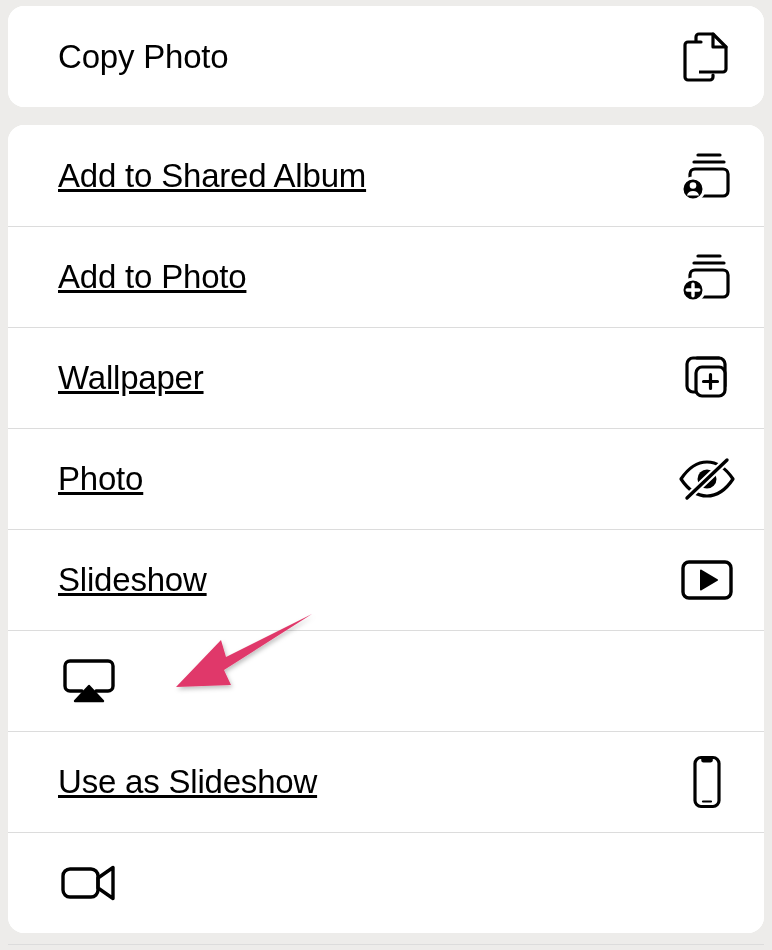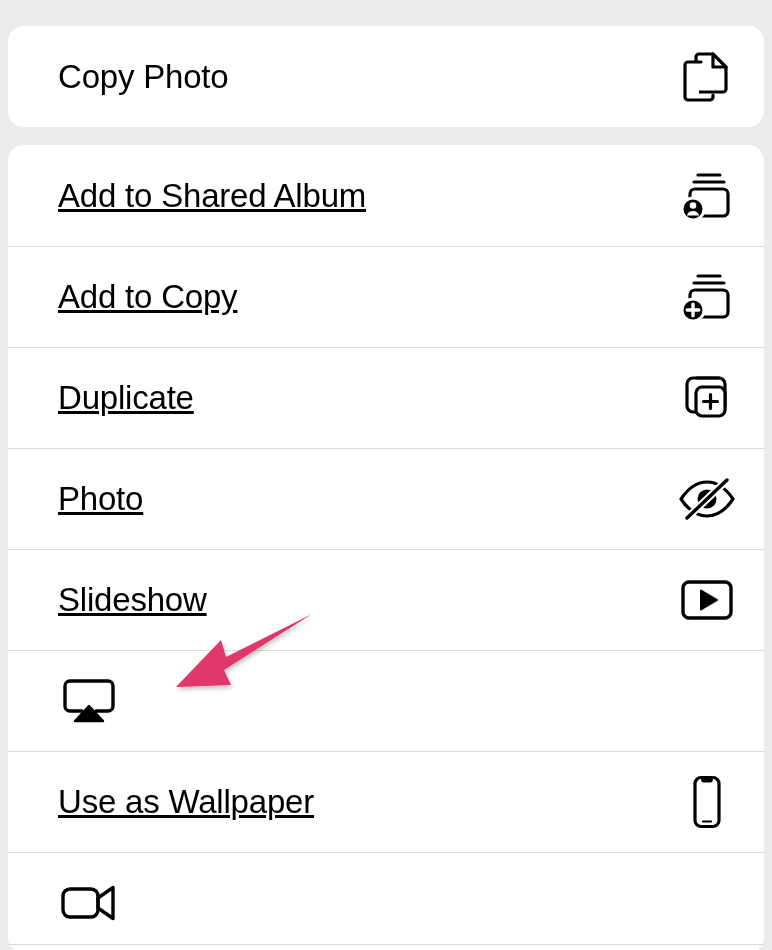--- a/index.html
+++ b/index.html
@@ -14,21 +14,21 @@
     font-family: "Liberation Sans", sans-serif;
     overflow: hidden;
     -webkit-font-smoothing: antialiased;
   }
 
   .sheet {
     position: relative;
     width: 772px;
     height: 950px;
     box-sizing: border-box;
-    padding: 26px 8px 0 8px;
+    padding: 6px 8px 0 8px;
   }
 
   .card {
     background: #ffffff;
     border-radius: 16px;
     overflow: hidden;
     width: 100%;
     box-sizing: border-box;
   }
 
@@ -132,34 +132,34 @@
           <path d="M14 12 h30"></path>
           <rect x="10" y="19" width="38" height="27" rx="5"></rect>
           <circle cx="13" cy="39" r="11" fill="#000" stroke="#fff" stroke-width="3"></circle>
           <circle cx="13" cy="35.5" r="3.3" fill="#fff" stroke="none"></circle>
           <path d="M6.8 45.4 a6.6 6.6 0 0 1 12.4 0" fill="#fff" stroke="none"></path>
         </svg>
       </span>
     </div>
 
     <div class="menu-row">
-      <span class="row-label">Add to Copy</span>
+      <span class="row-label">Add to Photo</span>
       <span class="row-icon">
         <svg width="54" height="52" viewBox="0 0 54 52" fill="none" stroke="#000" stroke-width="3.2" stroke-linecap="round" stroke-linejoin="round">
           <path d="M18 5 h22"></path>
           <path d="M14 12 h30"></path>
           <rect x="10" y="19" width="38" height="27" rx="5"></rect>
           <circle cx="13" cy="39" r="11" fill="#000" stroke="#fff" stroke-width="3"></circle>
           <path d="M13 33.2 v11.6 M7.2 39 h11.6" stroke="#fff" stroke-width="3.4"></path>
         </svg>
       </span>
     </div>
 
     <div class="menu-row">
-      <span class="row-label">Duplicate</span>
+      <span class="row-label">Wallpaper</span>
       <span class="row-icon">
         <svg width="50" height="50" viewBox="0 0 50 50" fill="none" stroke="#000" stroke-width="3.2" stroke-linecap="round" stroke-linejoin="round">
           <path d="M15 5 h22 a6 6 0 0 1 6 6 v22"></path>
           <rect x="14" y="14" width="29" height="29" rx="6" fill="#fff" stroke="none"></rect>
           <path d="M5 11 a6 6 0 0 1 6 -6 h26 a6 6 0 0 1 6 6 v26 a6 6 0 0 1 -6 6 h-26 a6 6 0 0 1 -6 -6 z" stroke="none" fill="none"></path>
           <path d="M37 5 h-26 a6 6 0 0 0 -6 6 v22 a6 6 0 0 0 6 6 h3"></path>
           <rect x="14" y="14" width="29" height="29" rx="6"></rect>
           <path d="M28.5 21.5 v14 M21.5 28.5 h14"></path>
         </svg>
       </span>
@@ -190,21 +190,21 @@
     <div class="menu-row">
       <span class="row-icon">
         <svg width="54" height="46" viewBox="0 0 54 46" fill="none" stroke="#000" stroke-width="3.4" stroke-linejoin="round" stroke-linecap="round">
           <path d="M20 33 h-12 a5 5 0 0 1 -5 -5 v-20 a5 5 0 0 1 5 -5 h38 a5 5 0 0 1 5 5 v20 a5 5 0 0 1 -5 5 h-12"></path>
           <path d="M27 28 L41 43 L13 43 Z" fill="#000" stroke="#000" stroke-width="2.4"></path>
         </svg>
       </span>
     </div>
 
     <div class="menu-row">
-      <span class="row-label">Use as Wallpaper</span>
+      <span class="row-label">Use as Slideshow</span>
       <span class="row-icon">
         <svg width="34" height="54" viewBox="0 0 34 54" fill="none" stroke="#000" stroke-width="3.2" stroke-linejoin="round" stroke-linecap="round">
           <rect x="5" y="2.5" width="24" height="49" rx="6"></rect>
           <path d="M13.5 3 h7 a1.6 1.6 0 0 1 1.6 1.6 v0.6 a1.6 1.6 0 0 1 -1.6 1.6 h-7 a1.6 1.6 0 0 1 -1.6 -1.6 v-0.6 a1.6 1.6 0 0 1 1.6 -1.6 z" fill="#000" stroke="#000" stroke-width="1.4"></path>
           <path d="M13 46.5 h8" stroke-width="2.2"></path>
         </svg>
       </span>
     </div>
 
     <div class="menu-row">

